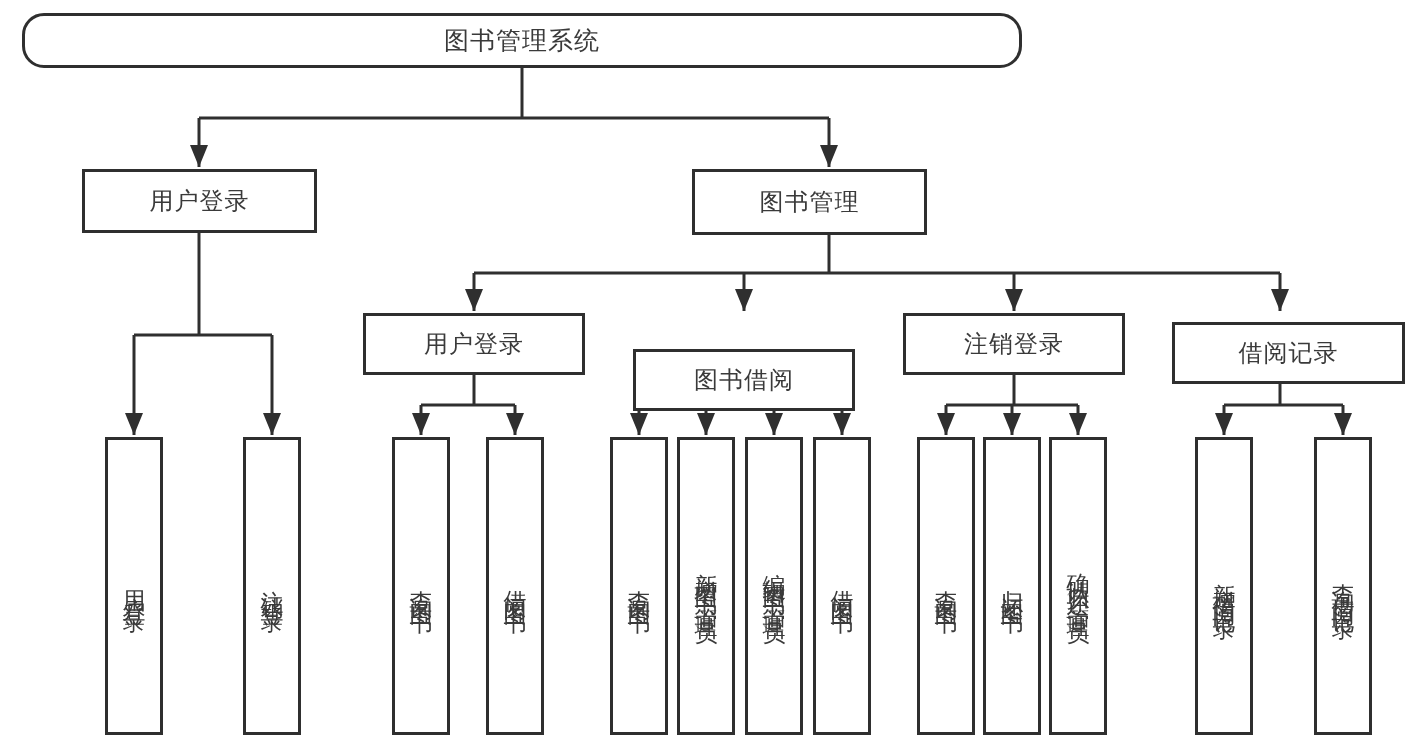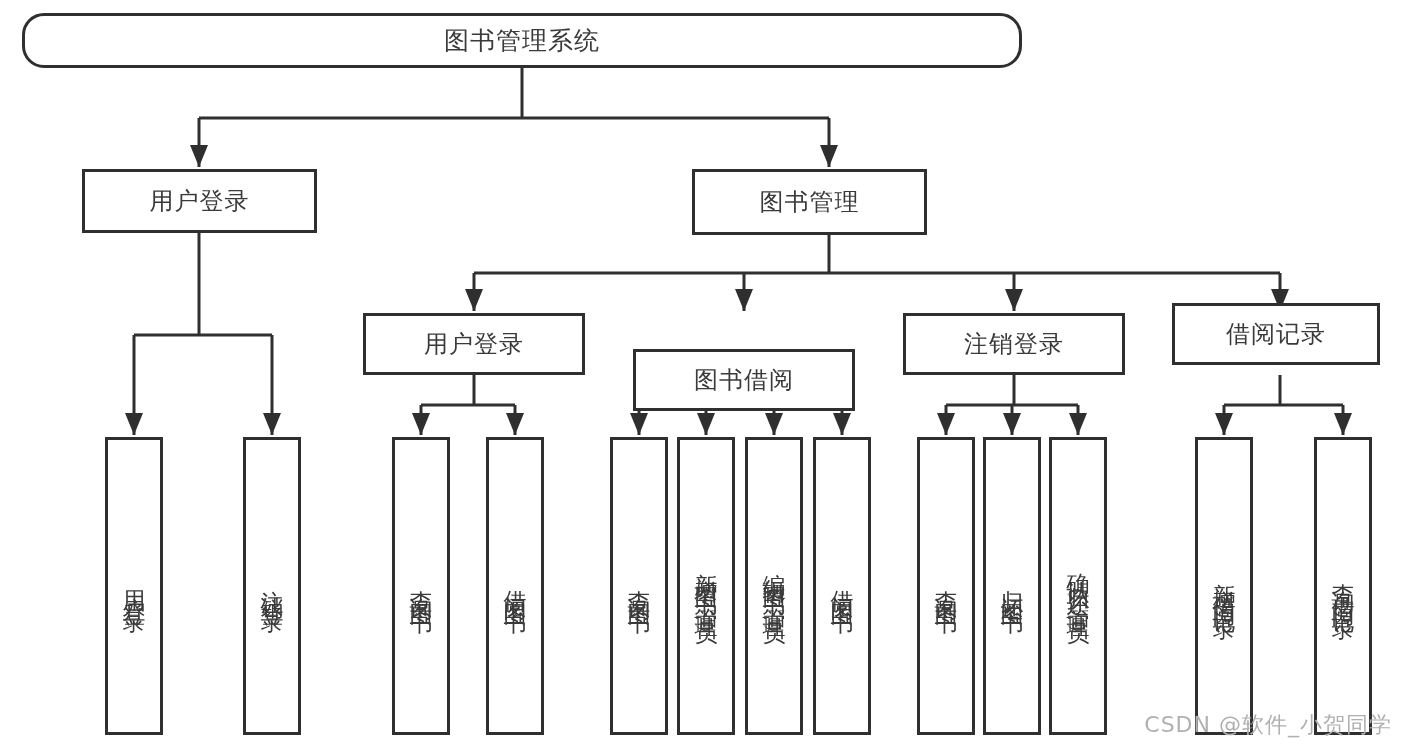--- a/index.html
+++ b/index.html
@@ -101,35 +101,34 @@
   </svg>
 
   <div class="node hnode root" style="left:22px;top:13px;width:1000px;height:55px;border-radius:22px;">图书管理系统</div>
 
   <div class="node hnode" style="left:82px;top:169px;width:235px;height:64px;">用户登录</div>
   <div class="node hnode" style="left:692px;top:169px;width:235px;height:66px;">图书管理</div>
 
   <div class="node hnode" style="left:363px;top:313px;width:222px;height:62px;">用户登录</div>
   <div class="node hnode" style="left:633px;top:313px;width:222px;height:62px;margin-top:36px;">图书借阅</div>
   <div class="node hnode" style="left:903px;top:313px;width:222px;height:62px;">注销登录</div>
-  <div class="node hnode" style="left:1172px;top:303px;width:208px;height:62px;">借阅记录</div>
+  <div class="node hnode" style="left:1172px;top:322px;width:233px;height:62px;">借阅记录</div>
 
   <div class="node leaf" style="left:105px;top:437px;width:58px;height:298px;">用户登录</div>
   <div class="node leaf" style="left:243px;top:437px;width:58px;height:298px;">注销登录</div>
 
   <div class="node leaf" style="left:392px;top:437px;width:58px;height:298px;">查询图书</div>
   <div class="node leaf" style="left:486px;top:437px;width:58px;height:298px;">借阅图书</div>
 
   <div class="node leaf" style="left:610px;top:437px;width:58px;height:298px;">查询图书</div>
   <div class="node leaf" style="left:677px;top:437px;width:58px;height:298px;">新增图书（管理员）</div>
   <div class="node leaf" style="left:745px;top:437px;width:58px;height:298px;">编辑图书（管理员）</div>
   <div class="node leaf" style="left:813px;top:437px;width:58px;height:298px;">借阅图书</div>
 
   <div class="node leaf" style="left:917px;top:437px;width:58px;height:298px;">查询图书</div>
   <div class="node leaf" style="left:983px;top:437px;width:58px;height:298px;">归还图书</div>
   <div class="node leaf" style="left:1049px;top:437px;width:58px;height:298px;">确认归还（管理员）</div>
 
   <div class="node leaf" style="left:1195px;top:437px;width:58px;height:298px;">新增借阅记录</div>
   <div class="node leaf" style="left:1314px;top:437px;width:58px;height:298px;">查询借阅记录</div>
 
-  <div class="watermark">CSDN @软件_小贺同学</div>
 
 </div>
 
 </body></html>

